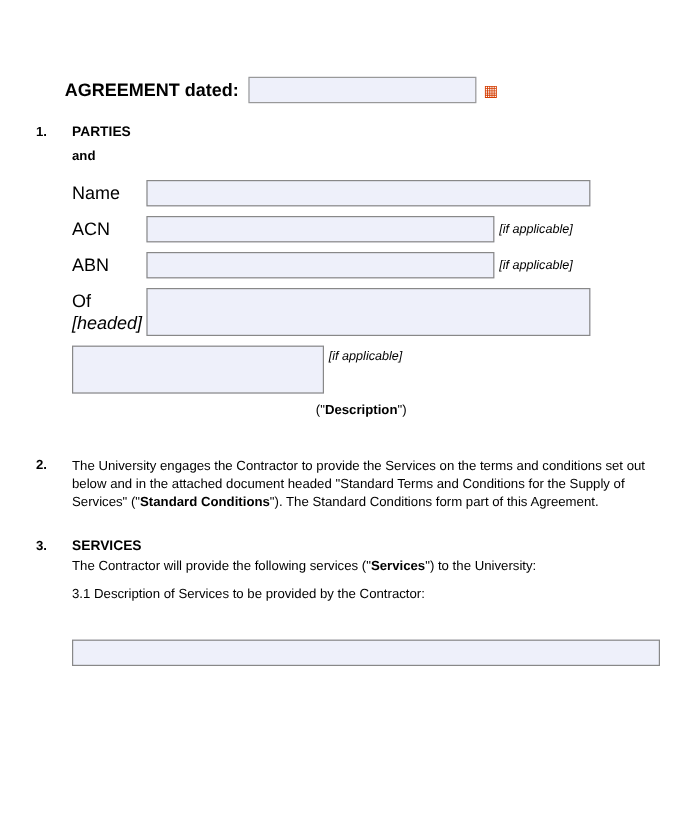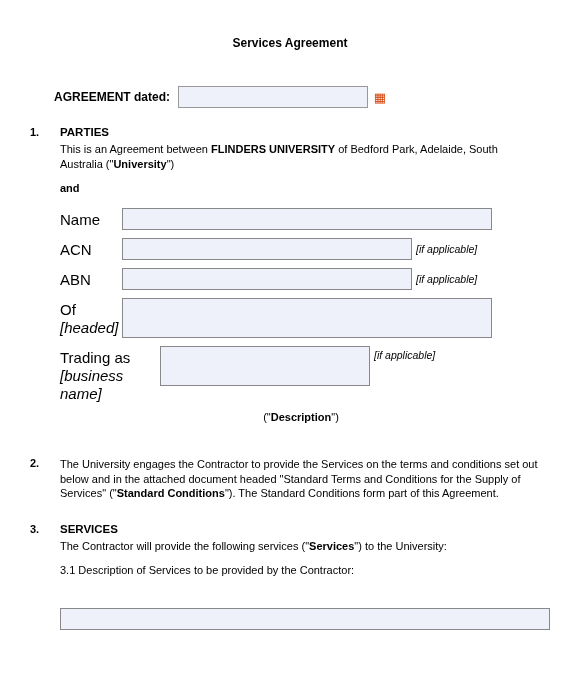--- a/index.html
+++ b/index.html
@@ -26,21 +26,21 @@
   }
   .dated-row {
     display: flex;
     align-items: center;
     margin-bottom: 18px;
     margin-left: 24px;
   }
   .dated-label {
     font-weight: bold;
     margin-right: 8px;
-    font-size: 12px;
+    font-size: 15px;
   }
   .dated-input {
     width: 190px;
     height: 22px;
     background: #eef0fa;
     border: 1px solid #999;
   }
   .cal-icon {
     width: 16px;
     height: 16px;
@@ -121,36 +121,32 @@
     border: 1px solid #888;
     margin-top: 4px;
   }
 </style>
 </head>
 <body>
 
 <div class="page">
 
   <div class="title-block">
-    <div>Services Agreement</div>
   </div>
 
   <div class="dated-row">
     <span class="dated-label">AGREEMENT dated:</span>
     <div class="dated-input"></div>
     <span class="cal-icon">▦</span>
   </div>
 
   <div class="section">
     <div class="sec-num">1.</div>
     <div class="sec-body">
       <div class="sec-head">PARTIES</div>
-      <div class="sec-text">
-        <span>This is an Agreement between </span><b>FLINDERS UNIVERSITY</b><span> of Bedford Park, Adelaide, South Australia ("</span><b>University</b><span>")</span>
-      </div>
       <div class="and-row">and</div>
 
       <div class="field-row">
         <div class="field-label">Name</div>
         <div class="field-input" style="width:370px"></div>
       </div>
 
       <div class="field-row">
         <div class="field-label">ACN</div>
         <div class="field-input" style="width:290px"></div>
@@ -165,23 +161,20 @@
 
       <div class="field-row">
         <div class="field-label">
           <span>Of</span><br>
           <span class="hint">[headed]</span>
         </div>
         <div class="field-input tall" style="width:370px"></div>
       </div>
 
       <div class="field-row">
-        <div class="field-label" style="width:100px">
-          <span>Trading as </span><span class="hint">[business name]</span>
-        </div>
         <div class="field-input tall" style="width:210px"></div>
         <span class="trail-note" style="align-self:flex-start;padding-top:3px">[if applicable]</span>
       </div>
 
       <div class="contractor-line">
         <span>("</span><b>Description</b><span>")</span>
       </div>
     </div>
   </div>
 

